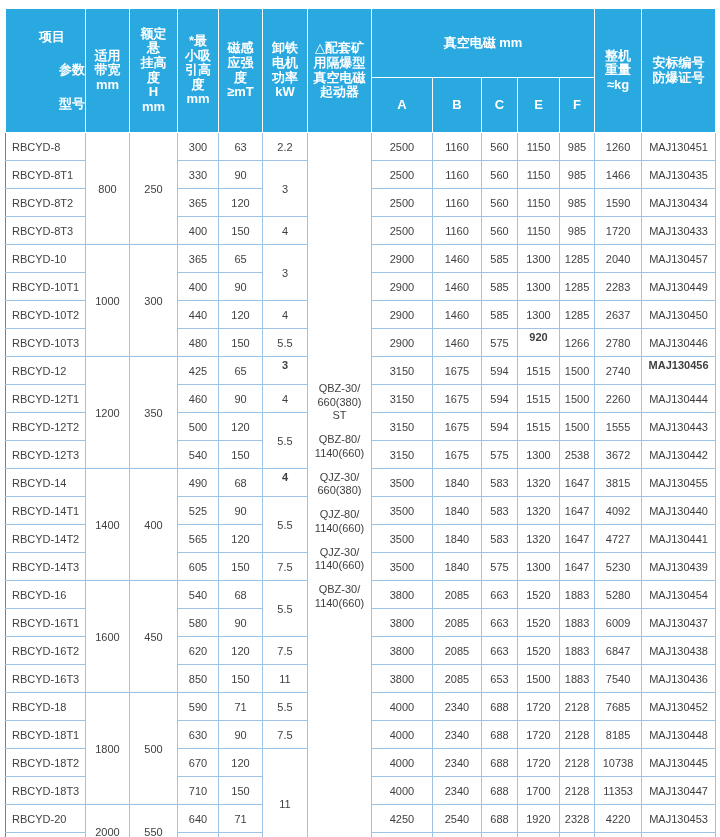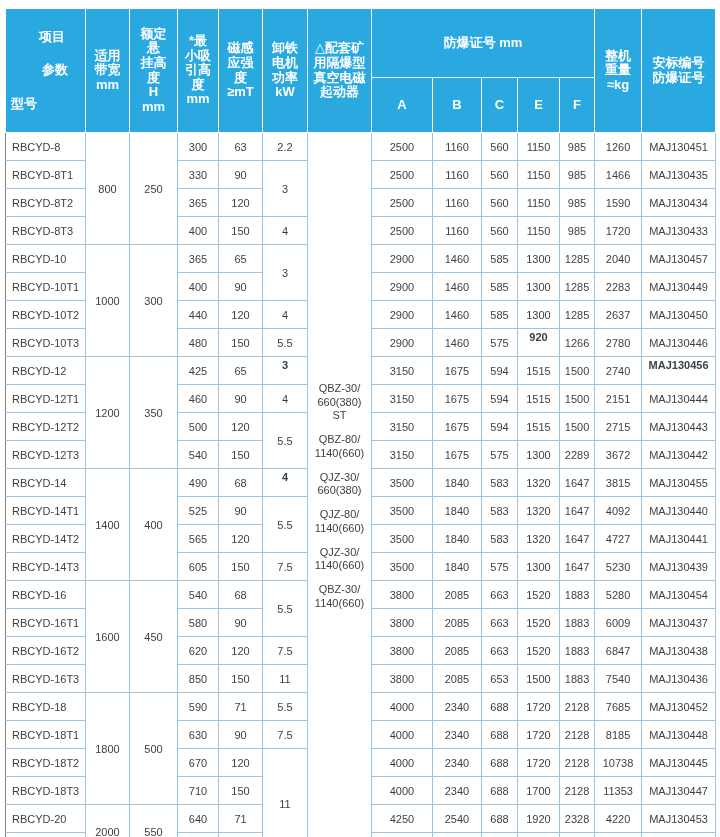--- a/index.html
+++ b/index.html
@@ -10,22 +10,22 @@
   thead th{
     background:#29A9E0;color:#ffffff;font-weight:bold;font-size:13px;
     border:1px solid #ffffff;text-align:center;vertical-align:middle;
     white-space:pre-line;line-height:1.12;padding:1px 0;
   }
   tr.h-top{height:52px;}
   tr.h-sub{height:42px;}
   th.corner{padding:6px 0;}
   .corner-wrap{display:flex;flex-direction:column;justify-content:space-between;height:82px;}
   .corner .c1{text-align:left;padding-left:33px;}
-  .corner .c2{text-align:center;padding-left:19px;}
-  .corner .c3{text-align:left;padding-left:5px;}
+  .corner .c2{text-align:right;padding-left:19px;}
+  .corner .c3{text-align:right;padding-left:5px;}
   
   tbody td{
     border:1px solid #9DC3E6;font-size:11px;color:#3F3F3F;
     text-align:center;vertical-align:middle;padding:0 1px;
     overflow:hidden;
   }
   tbody tr{height:28px;}
   tbody td.model{text-align:left;padding-left:6px;}
   tbody td:first-child{border-left:1px solid #808080;}
   tbody td.starter{vertical-align:middle;}
@@ -81,21 +81,21 @@
 度
 ≥mT</th>
         <th rowspan="2">卸铁
 电机
 功率
 kW</th>
         <th rowspan="2">△配套矿
 用隔爆型
 真空电磁
 起动器</th>
-        <th colspan="5">防爆证号  mm</th>
+        <th colspan="5">真空电磁  mm</th>
         <th rowspan="2">整机
 重量
 ≈kg</th>
         <th rowspan="2">安标编号
 防爆证号</th>
       </tr>
       <tr class="h-sub">
         <th>A</th>
         <th>B</th>
         <th>C</th>
@@ -243,45 +243,45 @@
         <tr>
           <td class="model">RBCYD-12T1</td>
           <td>460</td>
           <td>90</td>
           <td>4</td>
           <td>3150</td>
           <td>1675</td>
           <td>594</td>
           <td>1515</td>
           <td>1500</td>
-          <td>2151</td>
+          <td>2260</td>
           <td>MAJ130444</td>
         </tr>
         <tr>
           <td class="model">RBCYD-12T2</td>
           <td>500</td>
           <td>120</td>
           <td rowspan="2">5.5</td>
           <td>3150</td>
           <td>1675</td>
           <td>594</td>
           <td>1515</td>
           <td>1500</td>
-          <td>2715</td>
+          <td>1555</td>
           <td>MAJ130443</td>
         </tr>
         <tr>
           <td class="model">RBCYD-12T3</td>
           <td>540</td>
           <td>150</td>
           <td>3150</td>
           <td>1675</td>
           <td>575</td>
           <td>1300</td>
-          <td>2289</td>
+          <td>2538</td>
           <td>3672</td>
           <td>MAJ130442</td>
         </tr>
         <tr>
           <td class="model">RBCYD-14</td>
           <td rowspan="4">1400</td>
           <td rowspan="4">400</td>
           <td>490</td>
           <td>68</td>
           <td class="va-top">4</td>

